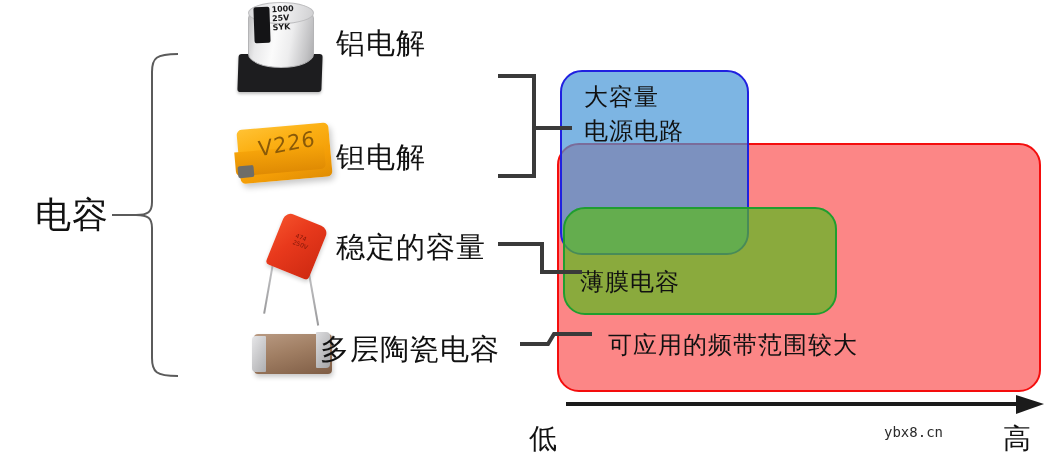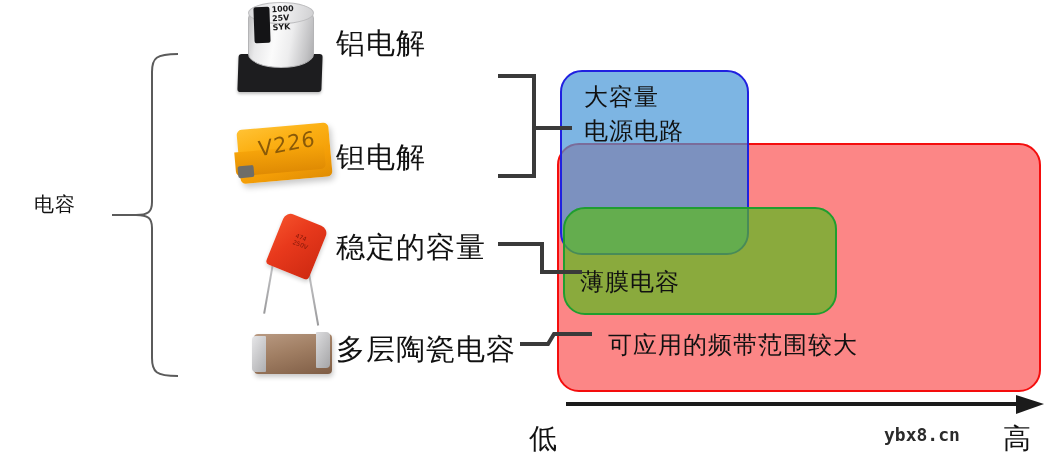--- a/index.html
+++ b/index.html
@@ -8,33 +8,33 @@
     background:#ffffff;
     font-family:"Liberation Sans","DejaVu Sans",sans-serif;
     overflow:hidden;
     position:relative;
   }
   #stage{position:relative;width:1064px;height:465px;}
   .abs{position:absolute;}
 
   
   .root-label{
-    left:0;top:191px;width:110px;
-    font-size:20px;color:#111;letter-spacing:1px;
+    left:17px;top:191px;width:110px;
+    font-size:36px;color:#111;letter-spacing:1px;
     text-align:center;
   }
   .brace{left:110px;top:50px;width:70px;height:330px;}
 
   .leaf-label{
     font-size:29px;color:#111;white-space:nowrap;letter-spacing:1px;
   }
   .lbl-al{left:336px;top:24px;}
   .lbl-ta{left:326px;top:138px;margin-left:10px;}
   .lbl-film{left:336px;top:228px;}
-  .lbl-mlcc{left:336px;top:330px;text-align:center;}
+  .lbl-mlcc{left:320px;top:330px;text-align:center;}
 
   
   .photo{overflow:visible;}
 
   
   .alu{left:232px;top:2px;width:94px;height:92px;}
   .alu .base{
     position:absolute;left:6px;top:52px;width:84px;height:38px;
     background:#1d1d1f;border-radius:3px;
     transform:skewX(-2deg);
@@ -161,21 +161,21 @@
   .axis{left:566px;top:395px;width:478px;height:22px;z-index:7;}
   .axis-lbl{font-size:28px;color:#111;letter-spacing:1px;}
   .lbl-low{left:529px;top:420px;}
   .lbl-freq{left:742px;top:420px;}
   .lbl-high{left:1003px;top:420px;}
 
   
   .watermark{
     left:884px;top:424px;
     font-family:"DejaVu Sans Mono","Liberation Mono",monospace;
-    font-size:18px;font-weight:bold;color:#2b2b2b;letter-spacing:0px;
+    font-size:14px;font-weight:normal;color:#2b2b2b;letter-spacing:0px;
   }
 </style>
 </head>
 <body>
 
 <div id="stage">
 
   <div class="abs root-label">电容</div>
 
   <svg class="abs brace" viewBox="0 0 70 330">

